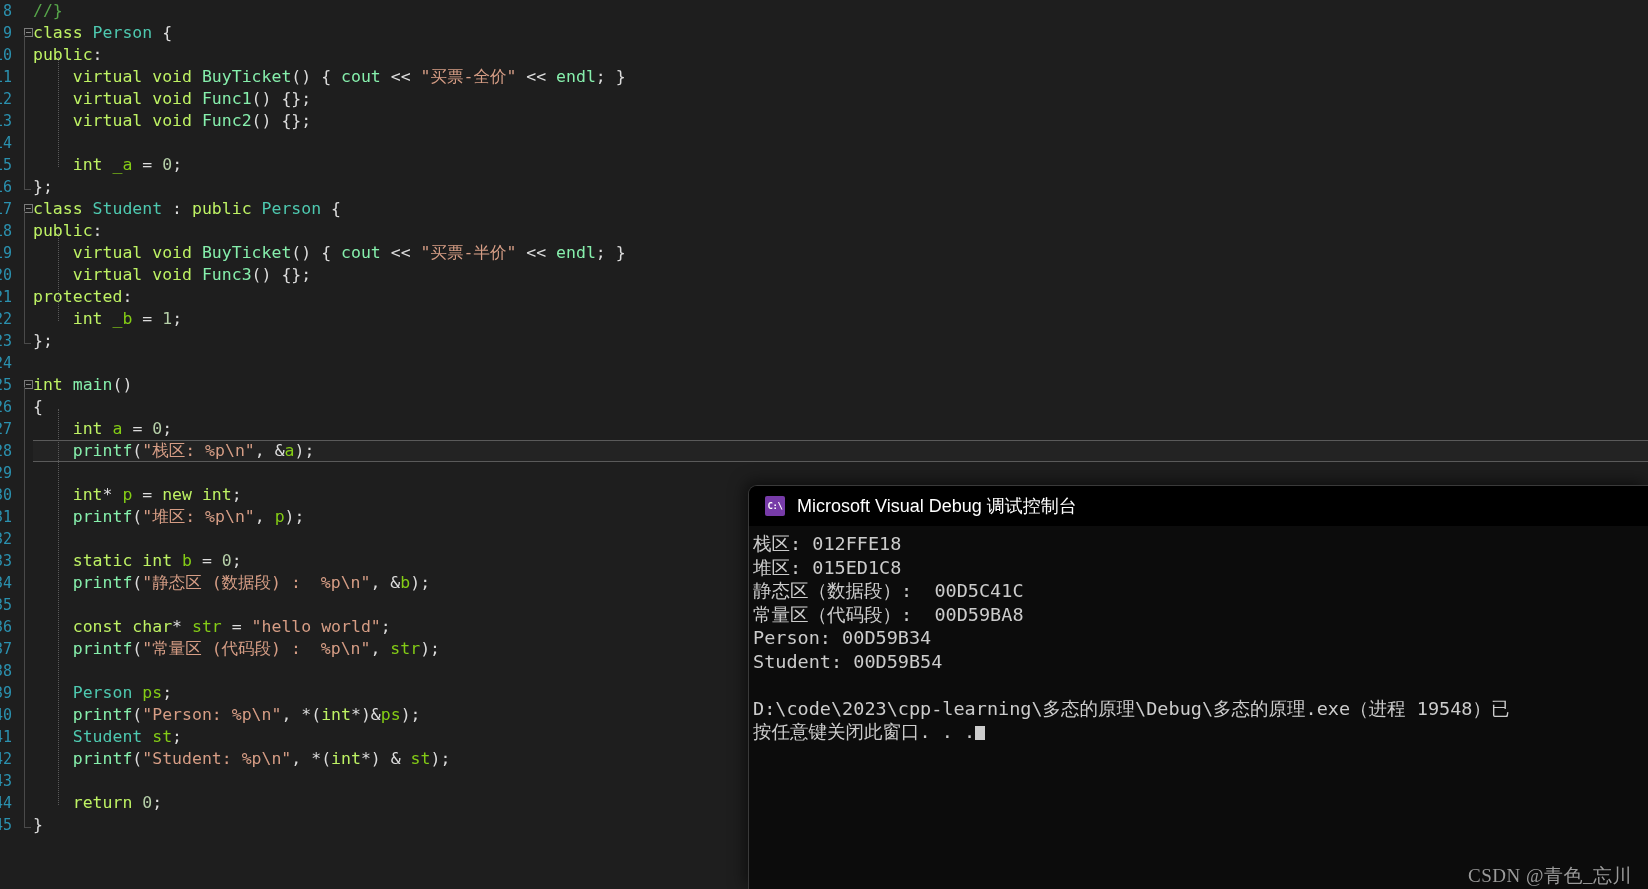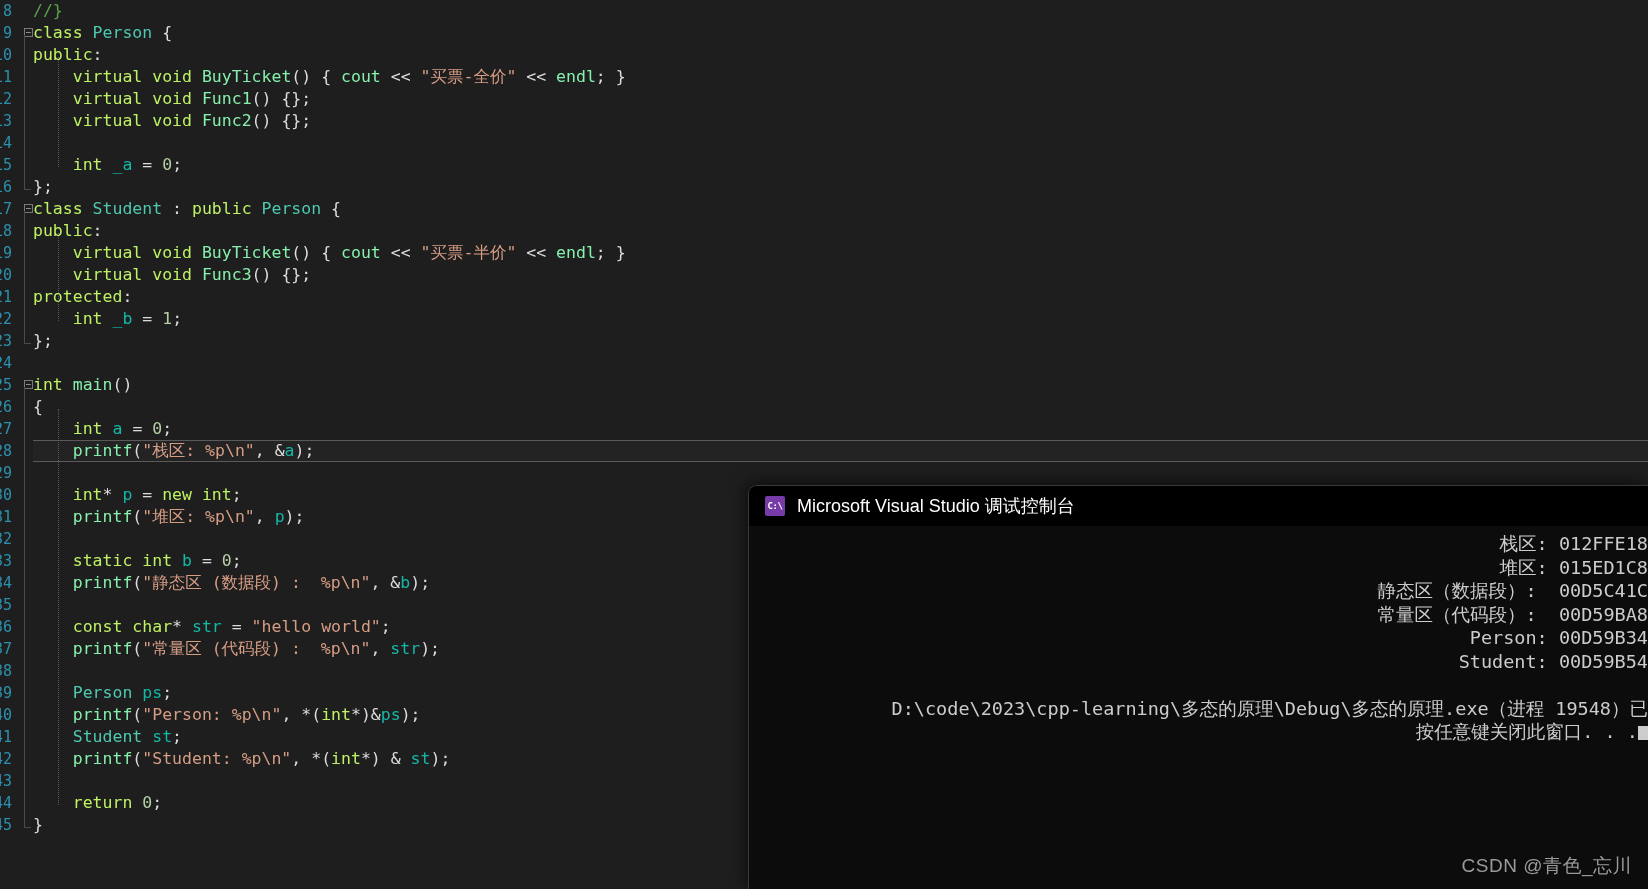--- a/index.html
+++ b/index.html
@@ -62,21 +62,21 @@
     background: #232323;
   }
 
   
   .kw      { color: #bef264; }   
   .type    { color: #4ec9b0; text-align: center; }   
   .fn      { color: #86efac; }   
   .str     { color: #d69d85; }   
   .num     { color: #b5cea8; }   
   .pl      { color: #dcdcdc; }   
-  .id      { color: #14b8a6; }   
+  .id      { color: #84cc16; }   
   .cmt     { color: #57a64a; }
 
   
   .console-win {
     position: absolute;
     left: 748px; top: 485px;
     width: 900px; height: 404px;
     background: #0c0c0c;
     border-top-left-radius: 9px;
     border-left: 1px solid #3a3a3a;
@@ -107,50 +107,49 @@
     letter-spacing: -0.5px;
     flex: none;
   }
   .console-body {
     padding: 6px 0 0 4px;
     color: #cccccc;
     font-family: "DejaVu Sans Mono", monospace;
     font-size: 18.5px;
     line-height: 23.5px;
     white-space: pre;
-    text-align: right;
   }
   .console-body .row { height: 23.5px; }
   .cursor {
     display: inline-block;
     width: 10px; height: 14px;
     background: #cccccc;
     vertical-align: -2px;
   }
 
   
   .watermark {
     position: absolute;
-    right: 16px; bottom: 10px;
+    right: 16px; bottom: 0;
     color: #9a9a9a;
-    font-family: Liberation Sans, sans-serif;
+    font-family: Liberation Serif, serif;
     font-size: 19px;
     letter-spacing: 0.5px;
   }
 </style>
 </head>
 <body>
 
 <div id="root">
 
   <div class="editor" id="editor"><div class="code-line"><span class="gutter">8</span><span class="codetext"><span class="cmt">//}</span></span></div><div class="code-line"><span class="gutter">9</span><span class="fold">–</span><span class="codetext"><span class="kw">class</span><span class="pl"> </span><span class="type">Person</span><span class="pl"> </span><span class="pl">{</span></span></div><div class="code-line"><span class="gutter">10</span><span class="codetext"><span class="kw">public</span><span class="pl">:</span></span></div><div class="code-line"><span class="gutter">11</span><span class="codetext"><span class="pl"> </span><span class="pl"> </span><span class="pl"> </span><span class="pl"> </span><span class="kw">virtual</span><span class="pl"> </span><span class="kw">void</span><span class="pl"> </span><span class="fn">BuyTicket</span><span class="pl">(</span><span class="pl">)</span><span class="pl"> </span><span class="pl">{</span><span class="pl"> </span><span class="fn">cout</span><span class="pl"> </span><span class="pl">&lt;</span><span class="pl">&lt;</span><span class="pl"> </span><span class="str">"买票-全价"</span><span class="pl"> </span><span class="pl">&lt;</span><span class="pl">&lt;</span><span class="pl"> </span><span class="fn">endl</span><span class="pl">;</span><span class="pl"> </span><span class="pl">}</span></span></div><div class="code-line"><span class="gutter">12</span><span class="codetext"><span class="pl"> </span><span class="pl"> </span><span class="pl"> </span><span class="pl"> </span><span class="kw">virtual</span><span class="pl"> </span><span class="kw">void</span><span class="pl"> </span><span class="fn">Func1</span><span class="pl">(</span><span class="pl">)</span><span class="pl"> </span><span class="pl">{</span><span class="pl">}</span><span class="pl">;</span></span></div><div class="code-line"><span class="gutter">13</span><span class="codetext"><span class="pl"> </span><span class="pl"> </span><span class="pl"> </span><span class="pl"> </span><span class="kw">virtual</span><span class="pl"> </span><span class="kw">void</span><span class="pl"> </span><span class="fn">Func2</span><span class="pl">(</span><span class="pl">)</span><span class="pl"> </span><span class="pl">{</span><span class="pl">}</span><span class="pl">;</span></span></div><div class="code-line"><span class="gutter">14</span><span class="codetext"></span></div><div class="code-line"><span class="gutter">15</span><span class="codetext"><span class="pl"> </span><span class="pl"> </span><span class="pl"> </span><span class="pl"> </span><span class="kw">int</span><span class="pl"> </span><span class="id">_a</span><span class="pl"> </span><span class="pl">=</span><span class="pl"> </span><span class="num">0</span><span class="pl">;</span></span></div><div class="code-line"><span class="gutter">16</span><span class="codetext"><span class="pl">}</span><span class="pl">;</span></span></div><div class="code-line"><span class="gutter">17</span><span class="fold">–</span><span class="codetext"><span class="kw">class</span><span class="pl"> </span><span class="type">Student</span><span class="pl"> </span><span class="pl">:</span><span class="pl"> </span><span class="kw">public</span><span class="pl"> </span><span class="type">Person</span><span class="pl"> </span><span class="pl">{</span></span></div><div class="code-line"><span class="gutter">18</span><span class="codetext"><span class="kw">public</span><span class="pl">:</span></span></div><div class="code-line"><span class="gutter">19</span><span class="codetext"><span class="pl"> </span><span class="pl"> </span><span class="pl"> </span><span class="pl"> </span><span class="kw">virtual</span><span class="pl"> </span><span class="kw">void</span><span class="pl"> </span><span class="fn">BuyTicket</span><span class="pl">(</span><span class="pl">)</span><span class="pl"> </span><span class="pl">{</span><span class="pl"> </span><span class="fn">cout</span><span class="pl"> </span><span class="pl">&lt;</span><span class="pl">&lt;</span><span class="pl"> </span><span class="str">"买票-半价"</span><span class="pl"> </span><span class="pl">&lt;</span><span class="pl">&lt;</span><span class="pl"> </span><span class="fn">endl</span><span class="pl">;</span><span class="pl"> </span><span class="pl">}</span></span></div><div class="code-line"><span class="gutter">20</span><span class="codetext"><span class="pl"> </span><span class="pl"> </span><span class="pl"> </span><span class="pl"> </span><span class="kw">virtual</span><span class="pl"> </span><span class="kw">void</span><span class="pl"> </span><span class="fn">Func3</span><span class="pl">(</span><span class="pl">)</span><span class="pl"> </span><span class="pl">{</span><span class="pl">}</span><span class="pl">;</span></span></div><div class="code-line"><span class="gutter">21</span><span class="codetext"><span class="kw">protected</span><span class="pl">:</span></span></div><div class="code-line"><span class="gutter">22</span><span class="codetext"><span class="pl"> </span><span class="pl"> </span><span class="pl"> </span><span class="pl"> </span><span class="kw">int</span><span class="pl"> </span><span class="id">_b</span><span class="pl"> </span><span class="pl">=</span><span class="pl"> </span><span class="num">1</span><span class="pl">;</span></span></div><div class="code-line"><span class="gutter">23</span><span class="codetext"><span class="pl">}</span><span class="pl">;</span></span></div><div class="code-line"><span class="gutter">24</span><span class="codetext"></span></div><div class="code-line"><span class="gutter">25</span><span class="fold">–</span><span class="codetext"><span class="kw">int</span><span class="pl"> </span><span class="fn">main</span><span class="pl">(</span><span class="pl">)</span></span></div><div class="code-line"><span class="gutter">26</span><span class="codetext"><span class="pl">{</span></span></div><div class="code-line"><span class="gutter">27</span><span class="codetext"><span class="pl"> </span><span class="pl"> </span><span class="pl"> </span><span class="pl"> </span><span class="kw">int</span><span class="pl"> </span><span class="id">a</span><span class="pl"> </span><span class="pl">=</span><span class="pl"> </span><span class="num">0</span><span class="pl">;</span></span></div><div class="code-line"><div class="cur-line"></div><span class="gutter">28</span><span class="codetext"><span class="pl"> </span><span class="pl"> </span><span class="pl"> </span><span class="pl"> </span><span class="fn">printf</span><span class="pl">(</span><span class="str">"栈区: %p\n"</span><span class="pl">,</span><span class="pl"> </span><span class="pl">&amp;</span><span class="id">a</span><span class="pl">)</span><span class="pl">;</span></span></div><div class="code-line"><span class="gutter">29</span><span class="codetext"></span></div><div class="code-line"><span class="gutter">30</span><span class="codetext"><span class="pl"> </span><span class="pl"> </span><span class="pl"> </span><span class="pl"> </span><span class="kw">int</span><span class="pl">*</span><span class="pl"> </span><span class="id">p</span><span class="pl"> </span><span class="pl">=</span><span class="pl"> </span><span class="kw">new</span><span class="pl"> </span><span class="kw">int</span><span class="pl">;</span></span></div><div class="code-line"><span class="gutter">31</span><span class="codetext"><span class="pl"> </span><span class="pl"> </span><span class="pl"> </span><span class="pl"> </span><span class="fn">printf</span><span class="pl">(</span><span class="str">"堆区: %p\n"</span><span class="pl">,</span><span class="pl"> </span><span class="id">p</span><span class="pl">)</span><span class="pl">;</span></span></div><div class="code-line"><span class="gutter">32</span><span class="codetext"></span></div><div class="code-line"><span class="gutter">33</span><span class="codetext"><span class="pl"> </span><span class="pl"> </span><span class="pl"> </span><span class="pl"> </span><span class="kw">static</span><span class="pl"> </span><span class="kw">int</span><span class="pl"> </span><span class="id">b</span><span class="pl"> </span><span class="pl">=</span><span class="pl"> </span><span class="num">0</span><span class="pl">;</span></span></div><div class="code-line"><span class="gutter">34</span><span class="codetext"><span class="pl"> </span><span class="pl"> </span><span class="pl"> </span><span class="pl"> </span><span class="fn">printf</span><span class="pl">(</span><span class="str">"静态区 (数据段) :  %p\n"</span><span class="pl">,</span><span class="pl"> </span><span class="pl">&amp;</span><span class="id">b</span><span class="pl">)</span><span class="pl">;</span></span></div><div class="code-line"><span class="gutter">35</span><span class="codetext"></span></div><div class="code-line"><span class="gutter">36</span><span class="codetext"><span class="pl"> </span><span class="pl"> </span><span class="pl"> </span><span class="pl"> </span><span class="kw">const</span><span class="pl"> </span><span class="kw">char</span><span class="pl">*</span><span class="pl"> </span><span class="id">str</span><span class="pl"> </span><span class="pl">=</span><span class="pl"> </span><span class="str">"hello world"</span><span class="pl">;</span></span></div><div class="code-line"><span class="gutter">37</span><span class="codetext"><span class="pl"> </span><span class="pl"> </span><span class="pl"> </span><span class="pl"> </span><span class="fn">printf</span><span class="pl">(</span><span class="str">"常量区 (代码段) :  %p\n"</span><span class="pl">,</span><span class="pl"> </span><span class="id">str</span><span class="pl">)</span><span class="pl">;</span></span></div><div class="code-line"><span class="gutter">38</span><span class="codetext"></span></div><div class="code-line"><span class="gutter">39</span><span class="codetext"><span class="pl"> </span><span class="pl"> </span><span class="pl"> </span><span class="pl"> </span><span class="type">Person</span><span class="pl"> </span><span class="id">ps</span><span class="pl">;</span></span></div><div class="code-line"><span class="gutter">40</span><span class="codetext"><span class="pl"> </span><span class="pl"> </span><span class="pl"> </span><span class="pl"> </span><span class="fn">printf</span><span class="pl">(</span><span class="str">"Person: %p\n"</span><span class="pl">,</span><span class="pl"> </span><span class="pl">*</span><span class="pl">(</span><span class="kw">int</span><span class="pl">*</span><span class="pl">)</span><span class="pl">&amp;</span><span class="id">ps</span><span class="pl">)</span><span class="pl">;</span></span></div><div class="code-line"><span class="gutter">41</span><span class="codetext"><span class="pl"> </span><span class="pl"> </span><span class="pl"> </span><span class="pl"> </span><span class="type">Student</span><span class="pl"> </span><span class="id">st</span><span class="pl">;</span></span></div><div class="code-line"><span class="gutter">42</span><span class="codetext"><span class="pl"> </span><span class="pl"> </span><span class="pl"> </span><span class="pl"> </span><span class="fn">printf</span><span class="pl">(</span><span class="str">"Student: %p\n"</span><span class="pl">,</span><span class="pl"> </span><span class="pl">*</span><span class="pl">(</span><span class="kw">int</span><span class="pl">*</span><span class="pl">)</span><span class="pl"> </span><span class="pl">&amp;</span><span class="pl"> </span><span class="id">st</span><span class="pl">)</span><span class="pl">;</span></span></div><div class="code-line"><span class="gutter">43</span><span class="codetext"></span></div><div class="code-line"><span class="gutter">44</span><span class="codetext"><span class="pl"> </span><span class="pl"> </span><span class="pl"> </span><span class="pl"> </span><span class="kw">return</span><span class="pl"> </span><span class="num">0</span><span class="pl">;</span></span></div><div class="code-line"><span class="gutter">45</span><span class="codetext"><span class="pl">}</span></span></div><div style="position: absolute; left: 24px; top: 13px; height: 0px; width: 1px; background: rgb(74, 74, 74);"></div><div style="position: absolute; left: 24px; top: 35px; height: 154px; width: 1px; background: rgb(74, 74, 74);"></div><div style="position: absolute; left: 24px; top: 189px; width: 7px; height: 1px; background: rgb(74, 74, 74);"></div><div style="position: absolute; left: 58px; top: 57px; height: 110px; width: 1px; border-left: 1px dotted rgb(90, 90, 90);"></div><div style="position: absolute; left: 24px; top: 211px; height: 132px; width: 1px; background: rgb(74, 74, 74);"></div><div style="position: absolute; left: 24px; top: 343px; width: 7px; height: 1px; background: rgb(74, 74, 74);"></div><div style="position: absolute; left: 58px; top: 233px; height: 88px; width: 1px; border-left: 1px dotted rgb(90, 90, 90);"></div><div style="position: absolute; left: 24px; top: 387px; height: 440px; width: 1px; background: rgb(74, 74, 74);"></div><div style="position: absolute; left: 24px; top: 827px; width: 7px; height: 1px; background: rgb(74, 74, 74);"></div><div style="position: absolute; left: 58px; top: 409px; height: 396px; width: 1px; border-left: 1px dotted rgb(90, 90, 90);"></div></div>
 
   <div class="console-win">
     <div class="console-title">
       <span class="console-icon">C:\</span>
-      <span>Microsoft Visual Studio 调试控制台</span>
+      <span>Microsoft Visual Debug 调试控制台</span>
     </div>
     <div class="console-body" id="console-body"><div class="row">栈区: 012FFE18</div><div class="row">堆区: 015ED1C8</div><div class="row">静态区（数据段）:  00D5C41C</div><div class="row">常量区（代码段）:  00D59BA8</div><div class="row">Person: 00D59B34</div><div class="row">Student: 00D59B54</div><div class="row"></div><div class="row">D:\code\2023\cpp-learning\多态的原理\Debug\多态的原理.exe（进程 19548）已</div><div class="row">按任意键关闭此窗口. . .<span class="cursor"></span></div></div>
   </div>
 
   <div class="watermark">CSDN @青色_忘川</div>
 
 </div>
 
 </body></html>

